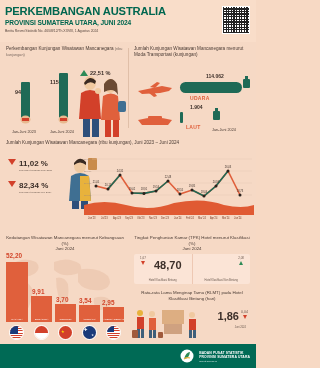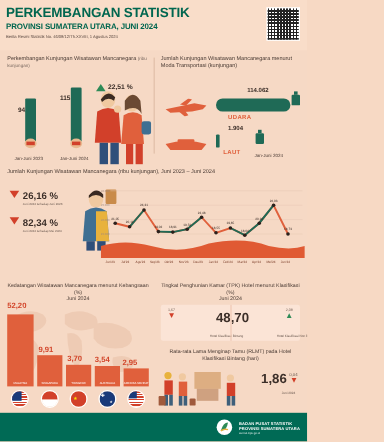--- a/index.html
+++ b/index.html
@@ -96,21 +96,21 @@
   .flags { position:absolute; left:4px; bottom:2px; width:122px; height:17px; }
   .flag { position:absolute; bottom:0; width:15px; height:15px; border-radius:50%;
           overflow:hidden; border:.8px solid #fff; }
 
   
   .p5 { position:absolute; left:128px; top:232px; width:128px; height:56px; }
   .p5 .hd { position:absolute; left:4px; top:3px; width:120px; text-align:center;
             font-size:4.4px; color:#4a3b34; line-height:5.6px; }
   .tpkcard { position:absolute; left:6px; top:22px; width:116px; height:30px;
              background:#fbe4d6; border-radius:2px; display:flex; }
-  .tpkhalf { flex:1; position:relative;padding-left:26px; }
+  .tpkhalf { flex:1; position:relative; }
   .tpkhalf + .tpkhalf { border-left:.8px solid #eec8b3; }
   .tpknum { position:absolute; top:5px; width:100%; text-align:center; font-size:11px;
             font-weight:bold; color:#3c2f29; }
   .tpkdelta { position:absolute; top:2px; font-size:3px; color:#6b5a50; }
   .tpkcap { position:absolute; bottom:2px; width:100%; text-align:center; font-size:2.6px;
             color:#6b5a50; line-height:3.3px; }
   .tri-s-dn { width:0;height:0;border-left:2.6px solid transparent;border-right:2.6px solid transparent;
               border-top:4px solid #d2402a; position:absolute; }
   .tri-s-up { width:0;height:0;border-left:2.6px solid transparent;border-right:2.6px solid transparent;
               border-bottom:4px solid #2e8b57; position:absolute; }
@@ -132,21 +132,21 @@
   .ftext .l1 { font-size:3.4px; font-weight:bold; letter-spacing:.1px; }
   .ftext .l2 { font-size:3.4px; font-weight:bold; letter-spacing:.1px; }
   .ftext .l3 { font-size:2.5px; opacity:.85; margin-top:1px; }
 </style>
 </head>
 <body>
 
 <div class="page">
 
   <div class="header">
-    <div class="title">PERKEMBANGAN STATISTIK</div>
+    <div class="title">PERKEMBANGAN AUSTRALIA</div>
     <div class="subtitle">PROVINSI SUMATERA UTARA, JUNI 2024</div>
     <div class="bulletin">Berita Resmi Statistik No. 46/08/12/Th.XXVIII, 1 Agustus 2024</div>
     <div class="qr">
         <div class="qr-inner"></div>
       </div>
   </div>
 
   <div class="p1">
     <div class="hd">
       <span>Perkembangan Kunjungan Wisatawan Mancanegara</span>
@@ -219,21 +219,21 @@
       <rect x="1" y="3" width="7" height="9" rx="1" fill="#1f6a56"></rect>
         <rect x="3" y="0" width="3" height="3" fill="#1f6a56"></rect>
     </svg>
   </div>
 
   <div class="p3">
     <div class="hd">Jumlah Kunjungan Wisatawan Mancanegara (ribu kunjungan), Juni 2023 – Juni 2024</div>
     <div class="pct one">
       <div class="tri-dn"></div>
       <div>
-        <div class="num">26,16 %</div>
+        <div class="num">11,02 %</div>
         <div class="cap">Juni 2024 terhadap Juni 2023</div>
       </div>
     </div>
     <div class="pct two">
       <div class="tri-dn"></div>
       <div>
         <div class="num">82,34 %</div>
         <div class="cap">Juni 2024 terhadap Mei 2024</div>
       </div>
     </div>

